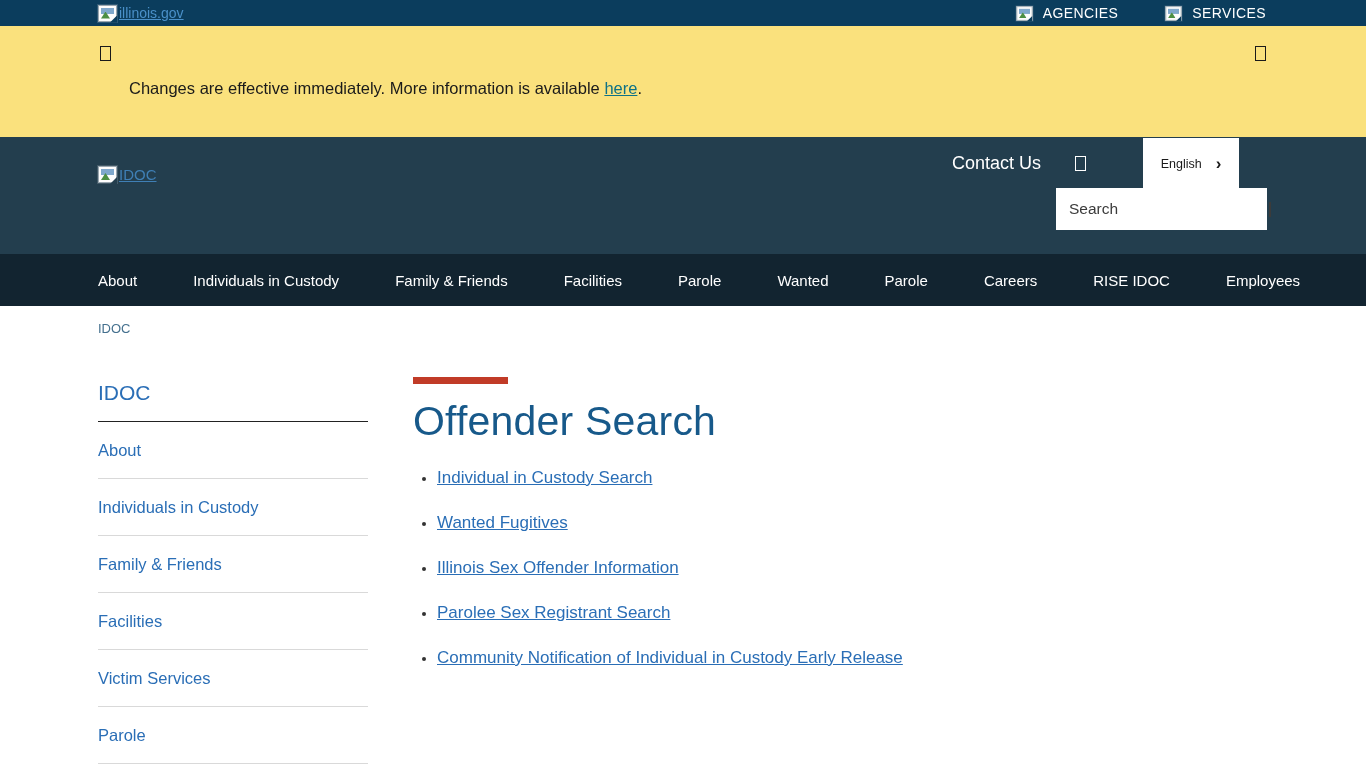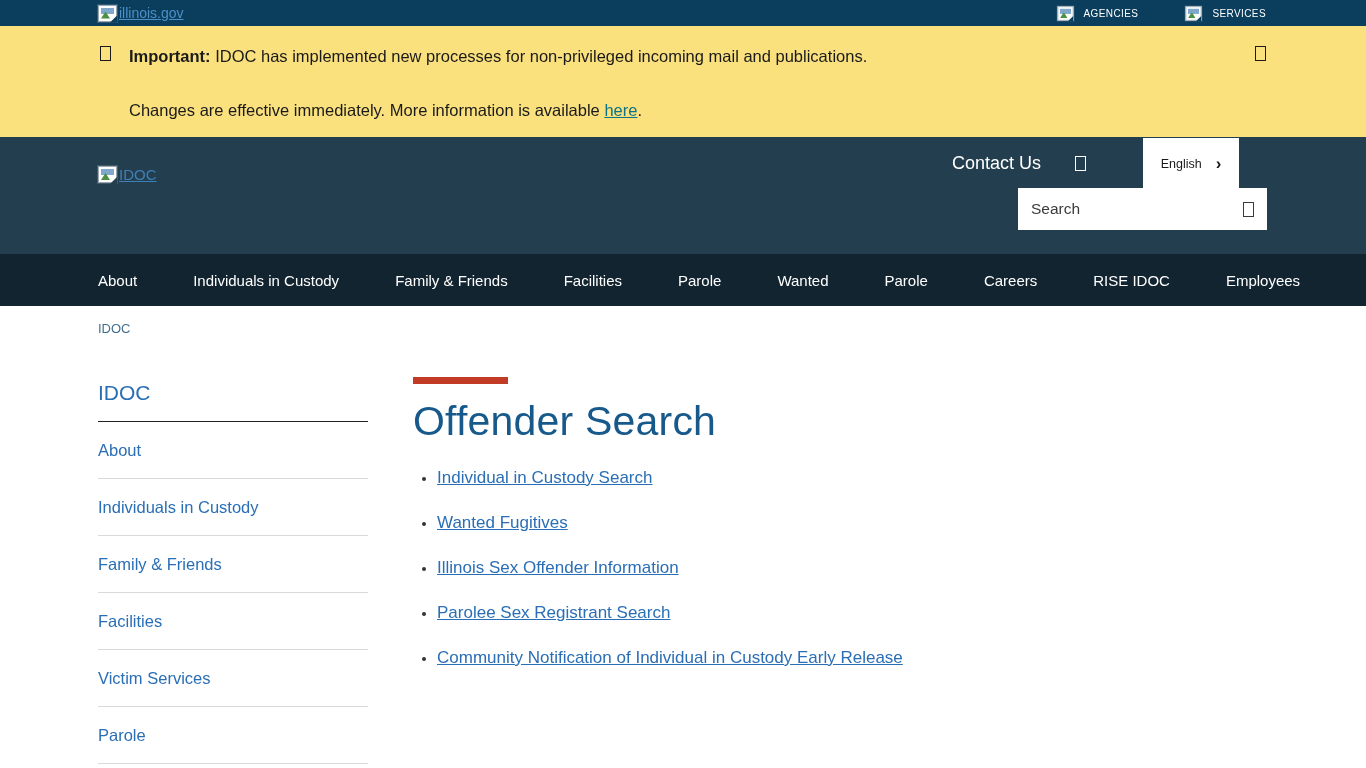--- a/index.html
+++ b/index.html
@@ -8,21 +8,21 @@
 
   
   .topbar {
     height: 26px; background: #0b3d5d;
     display: flex; align-items: center; justify-content: space-between;
     padding: 0 98px 0 98px;
   }
   .topbar a, .alt-link { text-decoration: underline; cursor: pointer; }
   .logo-link { display: inline-flex; align-items: center; gap: 2px; color: #4a90c9; font-size: 14px; text-decoration: underline; }
   .topbar-right { display: flex; align-items: center; gap: 46px; margin-right: 2px; }
-  .topbar-item { display: inline-flex; align-items: center; gap: 9px; color: #ffffff; font-size: 10px; letter-spacing: .4px; cursor: pointer; }
+  .topbar-item { display: inline-flex; align-items: center; gap: 9px; color: #ffffff; font-size: 14px; letter-spacing: .4px; cursor: pointer; }
 
   
   .bimg { display: inline-block; position: relative; width: 19px; height: 17px; background: #fdfdfd; border: 1px solid #9aa7b0; box-shadow: 0 0 0 1px rgba(255,255,255,.15); }
   .bimg::before { content:""; position:absolute; left:2px; top:2px; right:2px; height:6px; background:#7fa8cc; }
   .bimg::after { content:""; position:absolute; left:2px; bottom:2px; width:9px; height:7px; background:#4d8f43; clip-path: polygon(0 100%, 50% 0, 100% 100%); }
   .bimg .tear { position:absolute; right:-1px; bottom:-2px; width:7px; height:7px; background:#0b3d5d; clip-path: polygon(100% 0, 100% 100%, 0 100%); }
   .bimg-sm { transform: scale(.85); }
 
   
   .tofu { display:inline-block; width:11px; height:15px; border:1.5px solid currentColor; }
@@ -41,21 +41,21 @@
   
   .header { height: 117px; background: #233e4e; position: relative; }
   .header .logo-link { position: absolute; left: 98px; top: 29px; color: #3f7fb5; font-size: 15px; }
   .header .bimg .tear { background: #233e4e; }
   .hdr-utils { position: absolute; top: 6px; right: 127px; display: flex; align-items: center; height: 41px; }
   .contact { color: #ffffff; font-size: 18px; cursor: pointer; }
   .globe { color: #ffffff; margin: 0 13px 0 34px; cursor: pointer; }
   .lang-btn { background: #ffffff; height: 52px; width: 96px; display: flex; align-items: center; justify-content: center; gap: 14px; cursor: pointer; border: none; margin-left: 44px; }
   .lang-label { font-size: 12.5px; color: #1a1a1a; }
   .lang-chev { font-size: 17px; font-weight: 700; color: #1a1a1a; line-height: 1; }
-  .searchbox { position: absolute; top: 51px; right: 99px; width: 249px; height: 42px; background: #ffffff; display: flex; align-items: center; padding: 0 13px; }
+  .searchbox { position: absolute; top: 51px; right: 99px; width: 211px; height: 42px; background: #ffffff; display: flex; align-items: center; padding: 0 13px; }
   .searchbox input { flex: 1; border: none; outline: none; font-size: 15.5px; color: #3b3b3b; font-family: inherit; background: transparent; }
   .searchbox input::placeholder { color: #3b3b3b; opacity: 1; }
   .search-ic { color: #3b3b3b; cursor: pointer; }
 
   
   .nav { height: 52px; background: #122430; display: flex; align-items: center; padding-left: 70px; }
   .nav-item { color: #ffffff; font-size: 15px; padding: 0 28px; cursor: pointer; white-space: nowrap; }
 
   
   .breadcrumb { padding: 13px 0 0 98px; }
@@ -99,23 +99,20 @@
         </span>
       <span>SERVICES</span>
     </span>
   </div>
 </div>
 
 <div class="alert">
   <div class="alert-row">
     <span class="tofu alert-ic"></span>
     <div class="alert-text">
-      <div class="alert-line1">
-        <b>Important:</b><span> IDOC has implemented new processes for non-privileged incoming mail and publications.</span>
-      </div>
       <div class="alert-line2">
         <span>Changes are effective immediately. More information is available </span><a class="alert-link">here</a><span>.</span>
       </div>
     </div>
   </div>
   <span class="tofu alert-close"></span>
 </div>
 
 <div class="header">
   <a class="logo-link">

